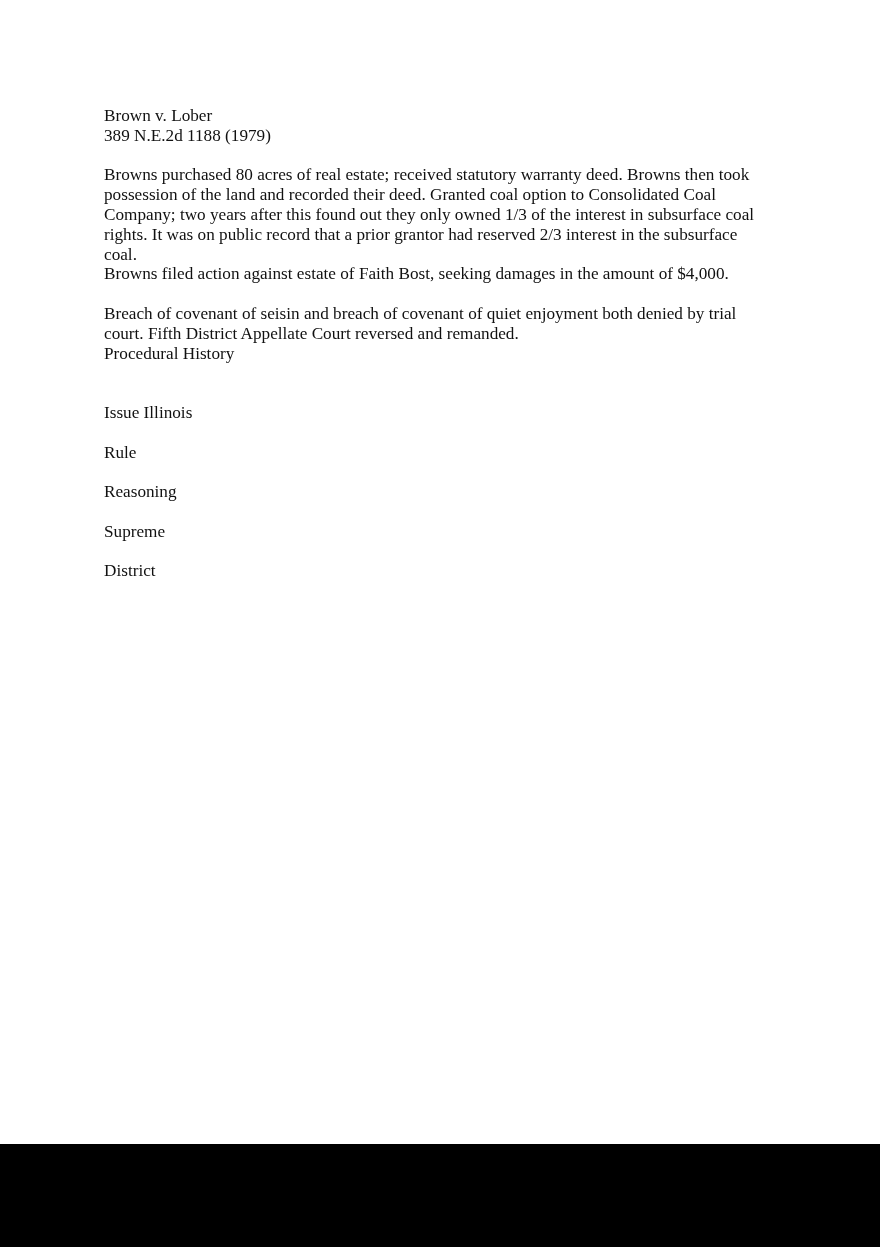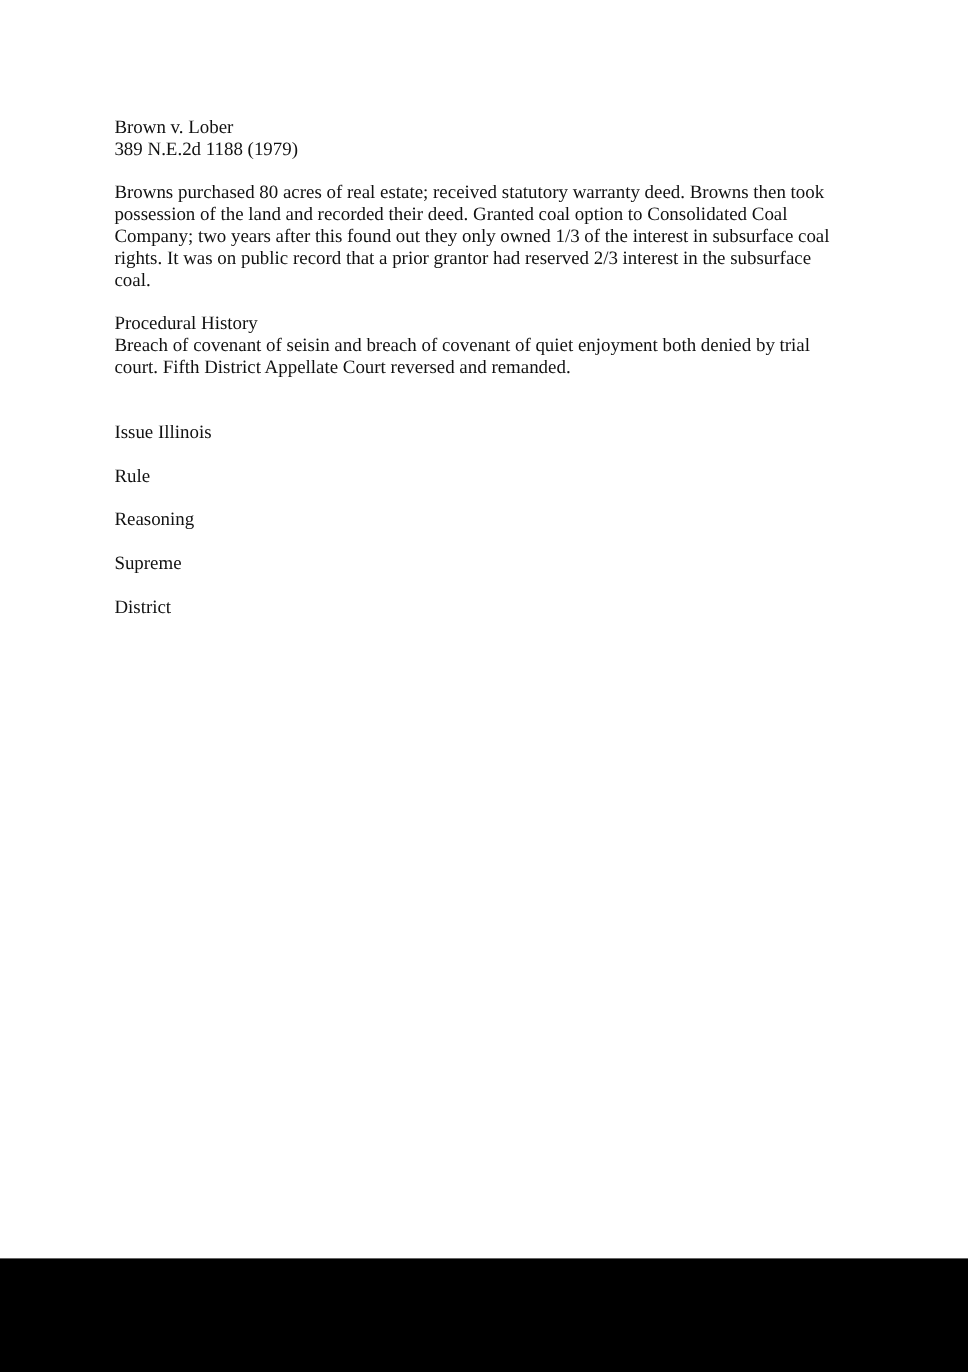--- a/index.html
+++ b/index.html
@@ -23,24 +23,25 @@
 </head>
 <body>
 
 <div class="page">
   <div class="content">
     <p>Brown v. Lober</p>
     <p>389 N.E.2d 1188 (1979)</p>
     <div class="blank"></div>
 
     <p>Browns purchased 80 acres of real estate; received statutory warranty deed. Browns then took possession of the land and recorded their deed. Granted coal option to Consolidated Coal Company; two years after this found out they only owned 1/3 of the interest in subsurface coal rights. It was on public record that a prior grantor had reserved 2/3 interest in the subsurface coal.</p>
+    <p>Browns filed action against estate of Faith Bost, seeking damages in the amount of $4,000.</p>
     <div class="blank"></div>
 
+    <p>Breach of covenant of seisin and breach of covenant of quiet enjoyment both denied by trial court. Fifth District Appellate Court reversed and remanded.</p>
     <p>Procedural History</p>
-    <p>Breach of covenant of seisin and breach of covenant of quiet enjoyment both denied by trial court. Fifth District Appellate Court reversed and remanded.</p>
     <div class="blank"></div>
 
     <div class="blank"></div>
     <p>Issue Illinois</p>
     <div class="blank"></div>
     <p>Rule</p>
     <div class="blank"></div>
     <p>Reasoning</p>
     <div class="blank"></div>
     <p>Supreme</p>

